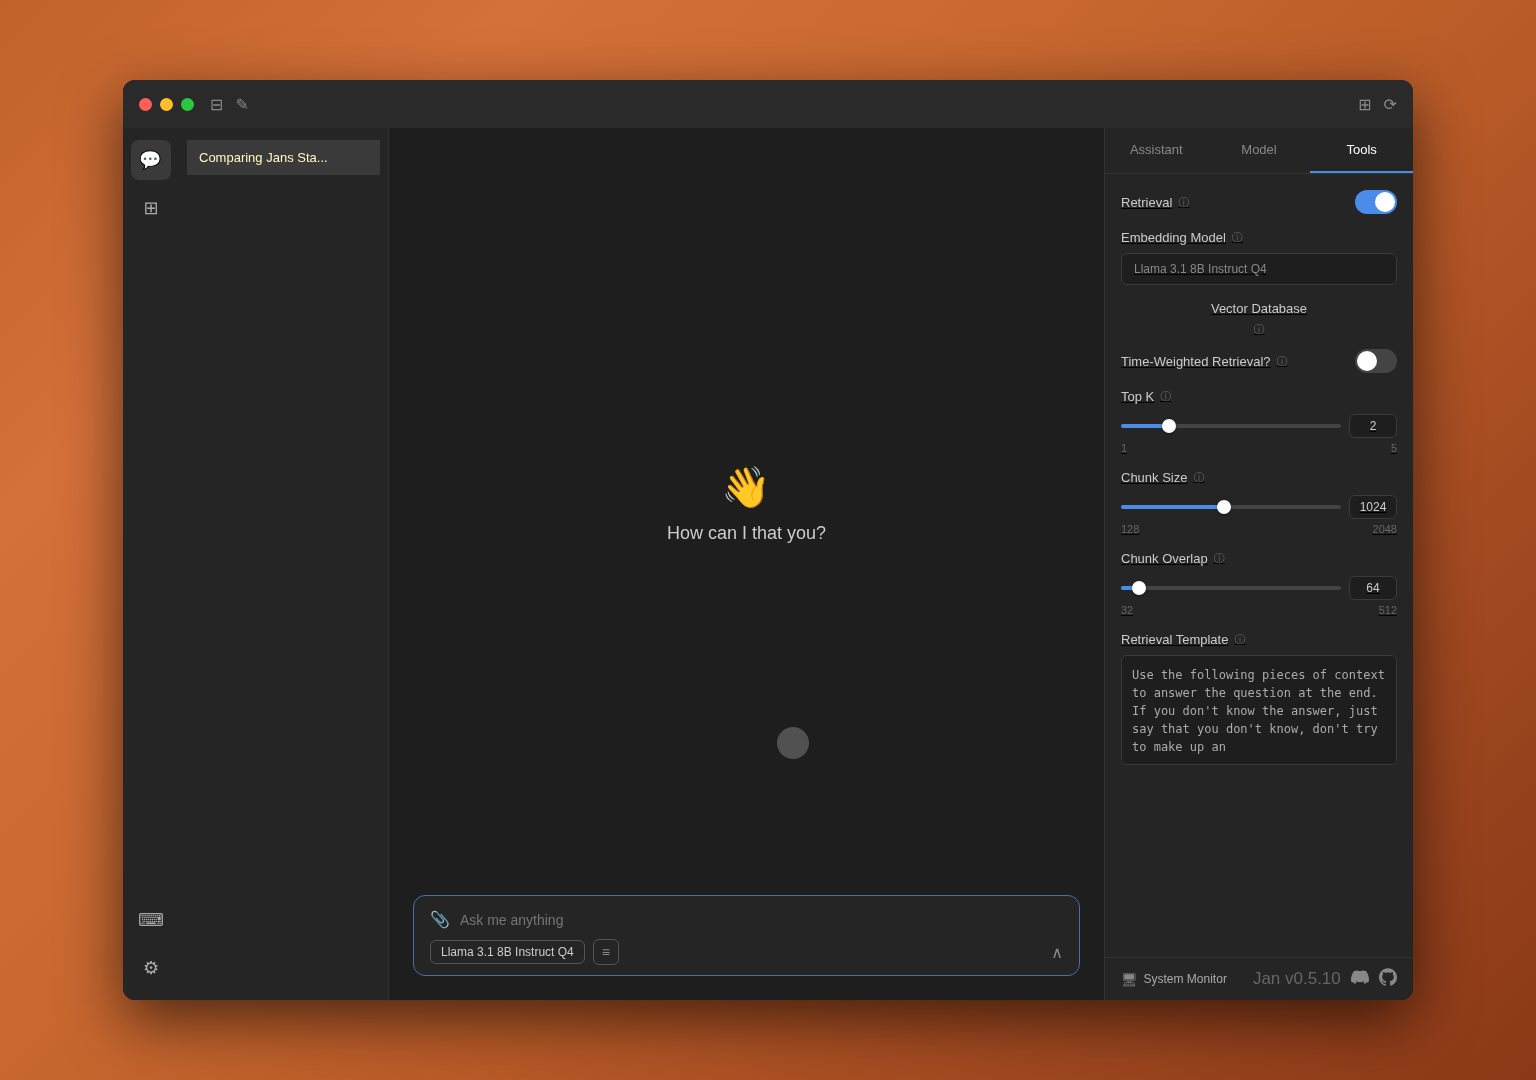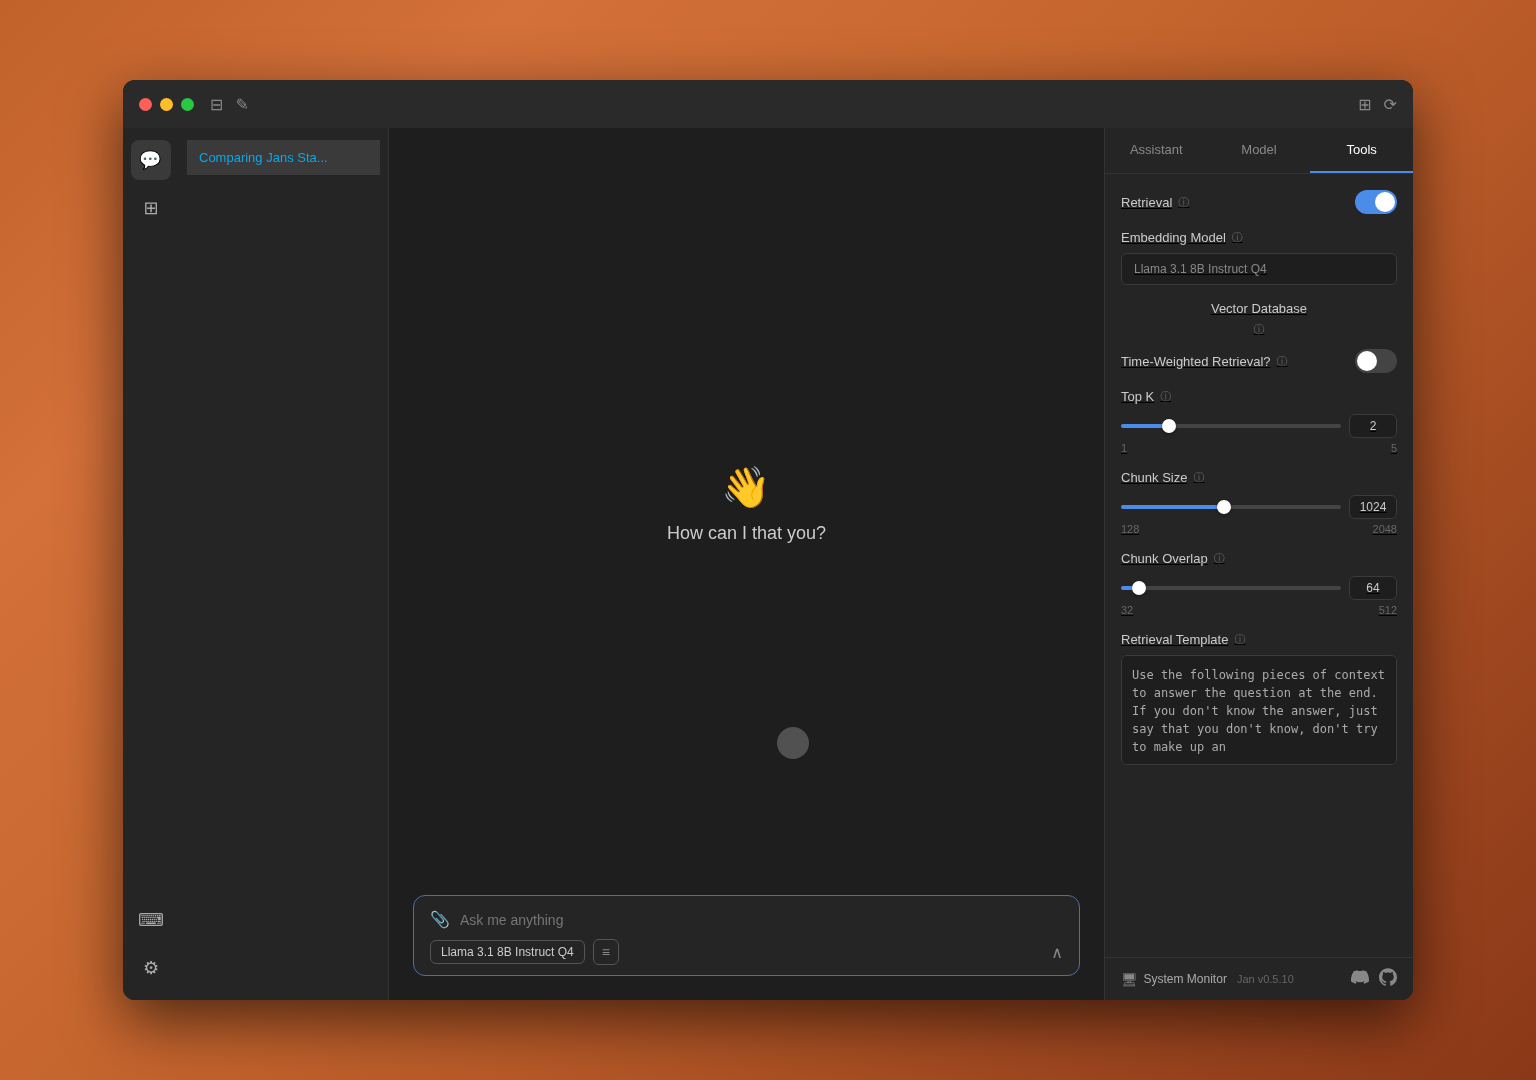--- a/index.html
+++ b/index.html
@@ -105,21 +105,21 @@
       width: 210px;
       background: #252525;
       border-right: 1px solid #333;
       flex-shrink: 0;
       padding: 12px 8px;
     }
     .chat-item {
       padding: 10px 12px;
       border-radius: 0;
       cursor: pointer;
-      color: #0ea5e9;
+      color: #fef9c3;
       font-size: 13px;
     }
     .chat-item.active {
       background: #3a3a3a;
     }
     
     .chat-main {
       flex: 1;
       display: flex;
       flex-direction: column;
@@ -378,22 +378,22 @@
       color: #aaa;
       font-size: 12px;
       cursor: pointer;
     }
     .footer-icon {
       font-size: 13px;
       color: #888;
     }
     .footer-version {
       color: #666;
-      font-size: 11px;
-      margin-left: 2px;
+      font-size: 17px;
+      margin-left: 18px;
     }
     .footer-social {
       display: flex;
       gap: 10px;
       margin-left: auto;
     }
     .social-icon {
       color: #888;
       font-size: 16px;
       cursor: pointer;

